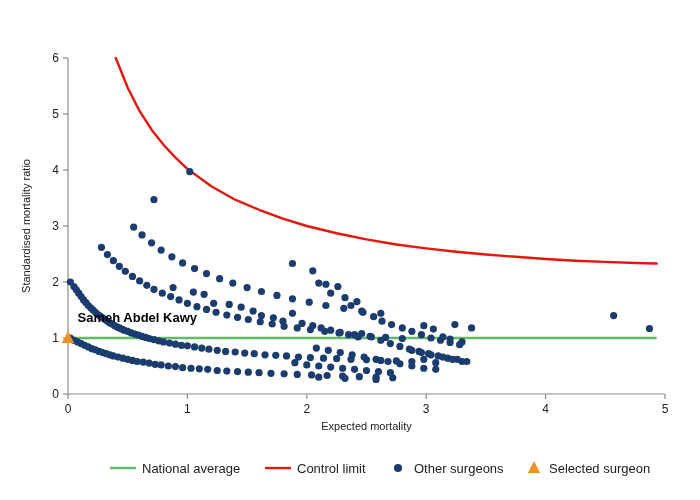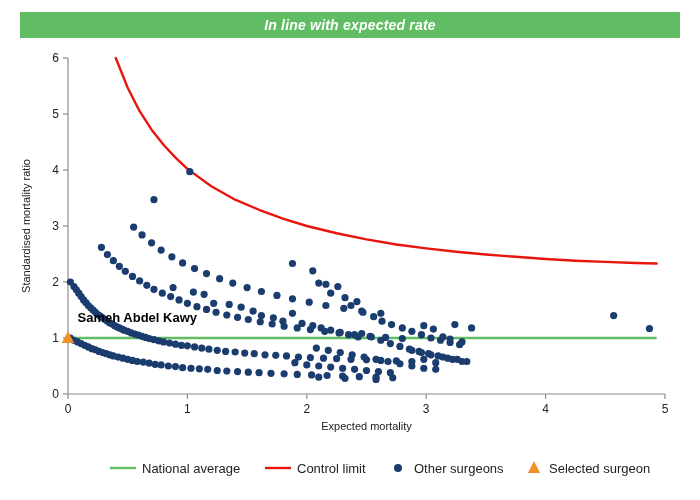--- a/index.html
+++ b/index.html
@@ -37,23 +37,20 @@
   .tick-label{font-family:"Liberation Sans",sans-serif;font-size:12px;fill:#222;}
   .axis-title{font-family:"Liberation Sans",sans-serif;font-size:11px;fill:#222;}
   .annot{font-family:"Liberation Sans",sans-serif;font-size:13px;font-weight:bold;fill:#000;}
   .legend-label{font-family:"Liberation Sans",sans-serif;font-size:13px;fill:#222;}
 </style>
 </head>
 <body>
 
 <div id="chart-root">
 
-  <div class="banner">
-    <span class="banner-text">In line with expected rate</span>
-  </div>
 
   <svg class="plot" viewBox="0 0 700 500">
     <g id="axes-group">
         <line x1="68" y1="58" x2="68" y2="394" class="axis-line"></line>
         <line x1="68" y1="394" x2="665" y2="394" class="axis-line"></line>
         <line x1="63" y1="394" x2="68" y2="394" class="tick-line"></line>
         <text x="59" y="398" class="tick-label" text-anchor="end">0</text>
         <line x1="63" y1="338" x2="68" y2="338" class="tick-line"></line>
         <text x="59" y="342" class="tick-label" text-anchor="end">1</text>
         <line x1="63" y1="282" x2="68" y2="282" class="tick-line"></line>

